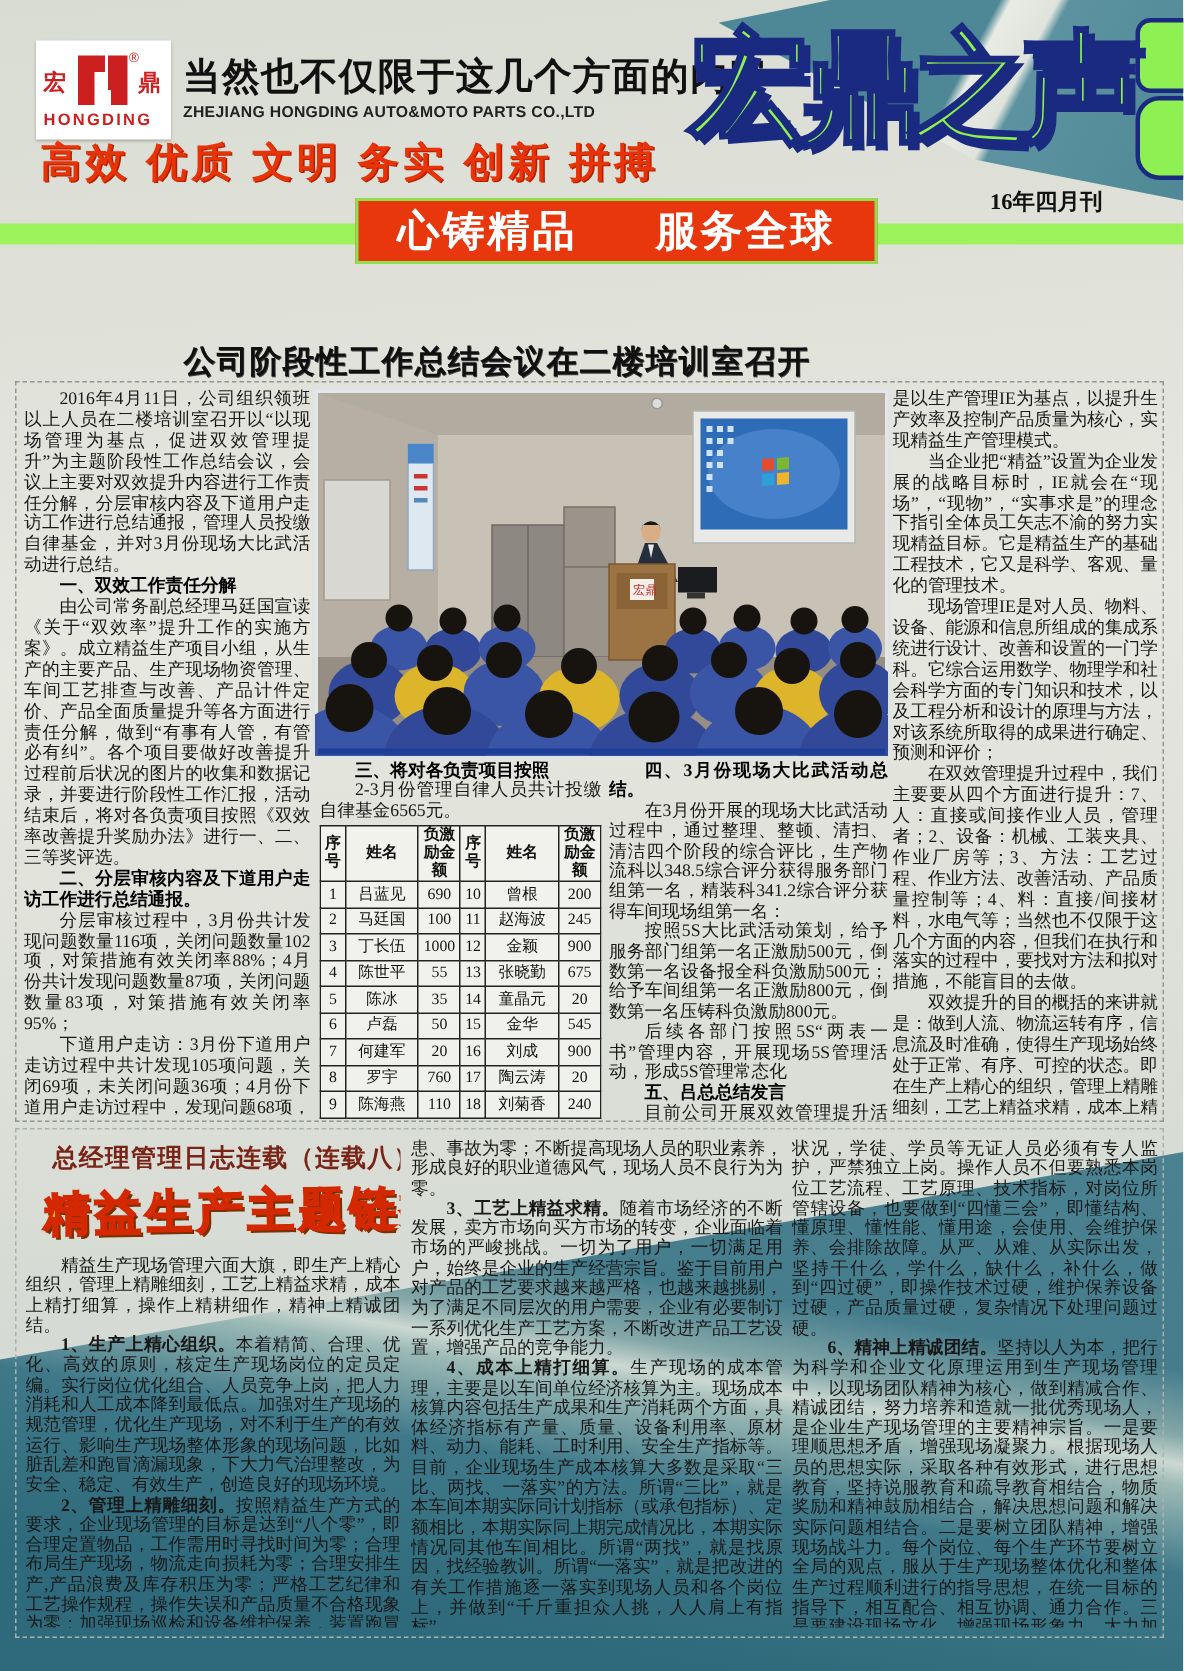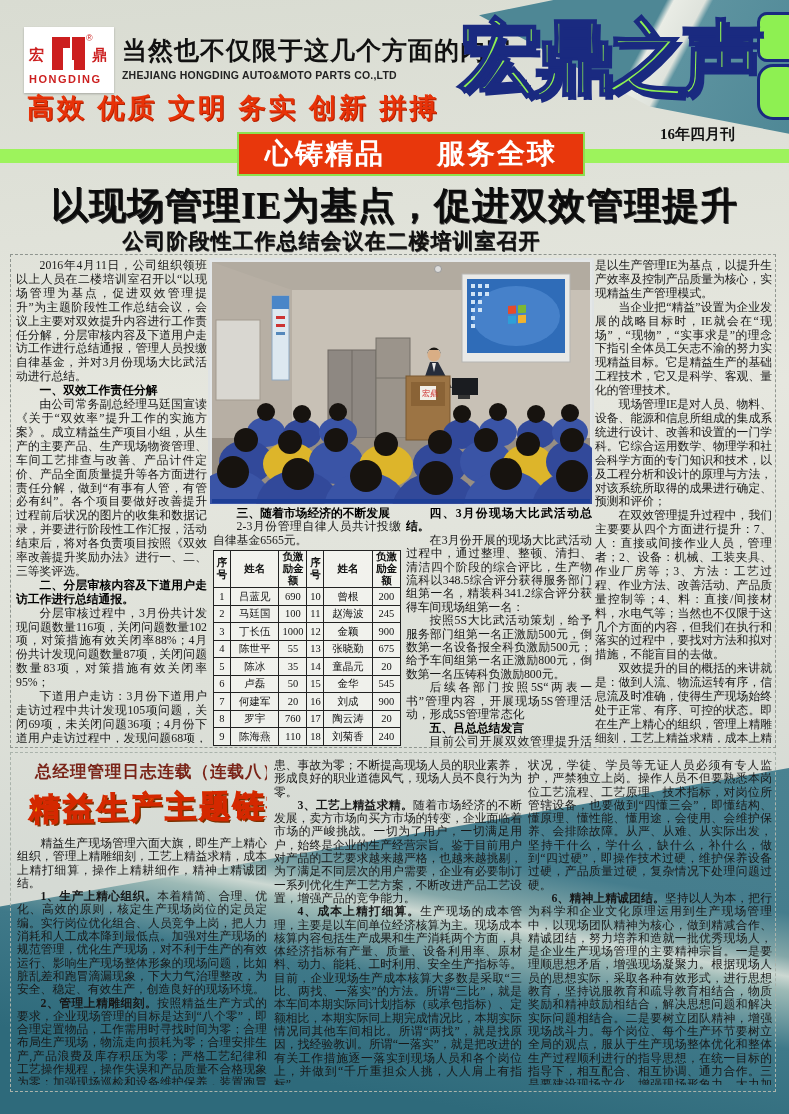--- a/index.html
+++ b/index.html
@@ -98,21 +98,20 @@
   <div class="masthead">宏鼎之声</div>
   <div class="issue">16年四月刊</div>
   <div class="green-bar"></div>
   <div class="deco-green dg1"></div>
   <div class="deco-green dg2"></div>
   <div class="banner">
     <span>心铸精品</span>
     <span>服务全球</span>
   </div>
 
-  <div class="headline">以现场管理IE为基点，促进双效管理提升</div>
   <div class="subhead">公司阶段性工作总结会议在二楼培训室召开</div>
 
   <div class="frame-main">
     <div class="col col-left">
         <p class="para">2016年4月11日，公司组织领班以上人员在二楼培训室召开以“以现场管理为基点，促进双效管理提升”为主题阶段性工作总结会议，会议上主要对双效提升内容进行工作责任分解，分层审核内容及下道用户走访工作进行总结通报，管理人员投缴自律基金，并对3月份现场大比武活动进行总结。</p>
         <p class="para head">一、双效工作责任分解</p>
         <p class="para">由公司常务副总经理马廷国宣读《关于“双效率”提升工作的实施方案》。成立精益生产项目小组，从生产的主要产品、生产现场物资管理、车间工艺排查与改善、产品计件定价、产品全面质量提升等各方面进行责任分解，做到“有事有人管，有管必有纠”。各个项目要做好改善提升过程前后状况的图片的收集和数据记录，并要进行阶段性工作汇报，活动结束后，将对各负责项目按照《双效率改善提升奖励办法》进行一、二、三等奖评选。</p>
         <p class="para head">二、分层审核内容及下道用户走访工作进行总结通报。</p>
         <p class="para">分层审核过程中，3月份共计发现问题数量116项，关闭问题数量102项，对策措施有效关闭率88%；4月份共计发现问题数量87项，关闭问题数量83项，对策措施有效关闭率95%；</p>
         <p class="para">下道用户走访：3月份下道用户走访过程中共计发现105项问题，关闭69项，未关闭问题36项；4月份下道用户走访过程中，发现问题68项，关闭问题61项，未关闭问题7项。</p>
@@ -223,21 +222,21 @@
           <ellipse cx="364" cy="250" rx="40" ry="36" fill="#32499a"></ellipse>
             <circle cx="364" cy="218" r="16" fill="#17130f"></circle>
         </g>
         <rect x="4" y="241" width="378" height="4" fill="#1d3e96"></rect>
         <rect x="0" y="0" width="386" height="248" fill="none" stroke="#dfe3e4" stroke-width="4"></rect>
       </svg>
     </div>
 
     <div class="col col-m1">
       <div>
-          <p class="para head">三、随着市场经济的不断发展</p>
+          <p class="para head">三、将对各负责项目按照</p>
           <p class="para">2-3月份管理自律人员共计投缴自律基金6565元。</p>
         </div>
       <table class="fund-table">
         <colgroup>
             <col style="width:9%">
             <col style="width:26%">
             <col style="width:15%">
             <col style="width:9%">
             <col style="width:26%">
             <col style="width:15%">

